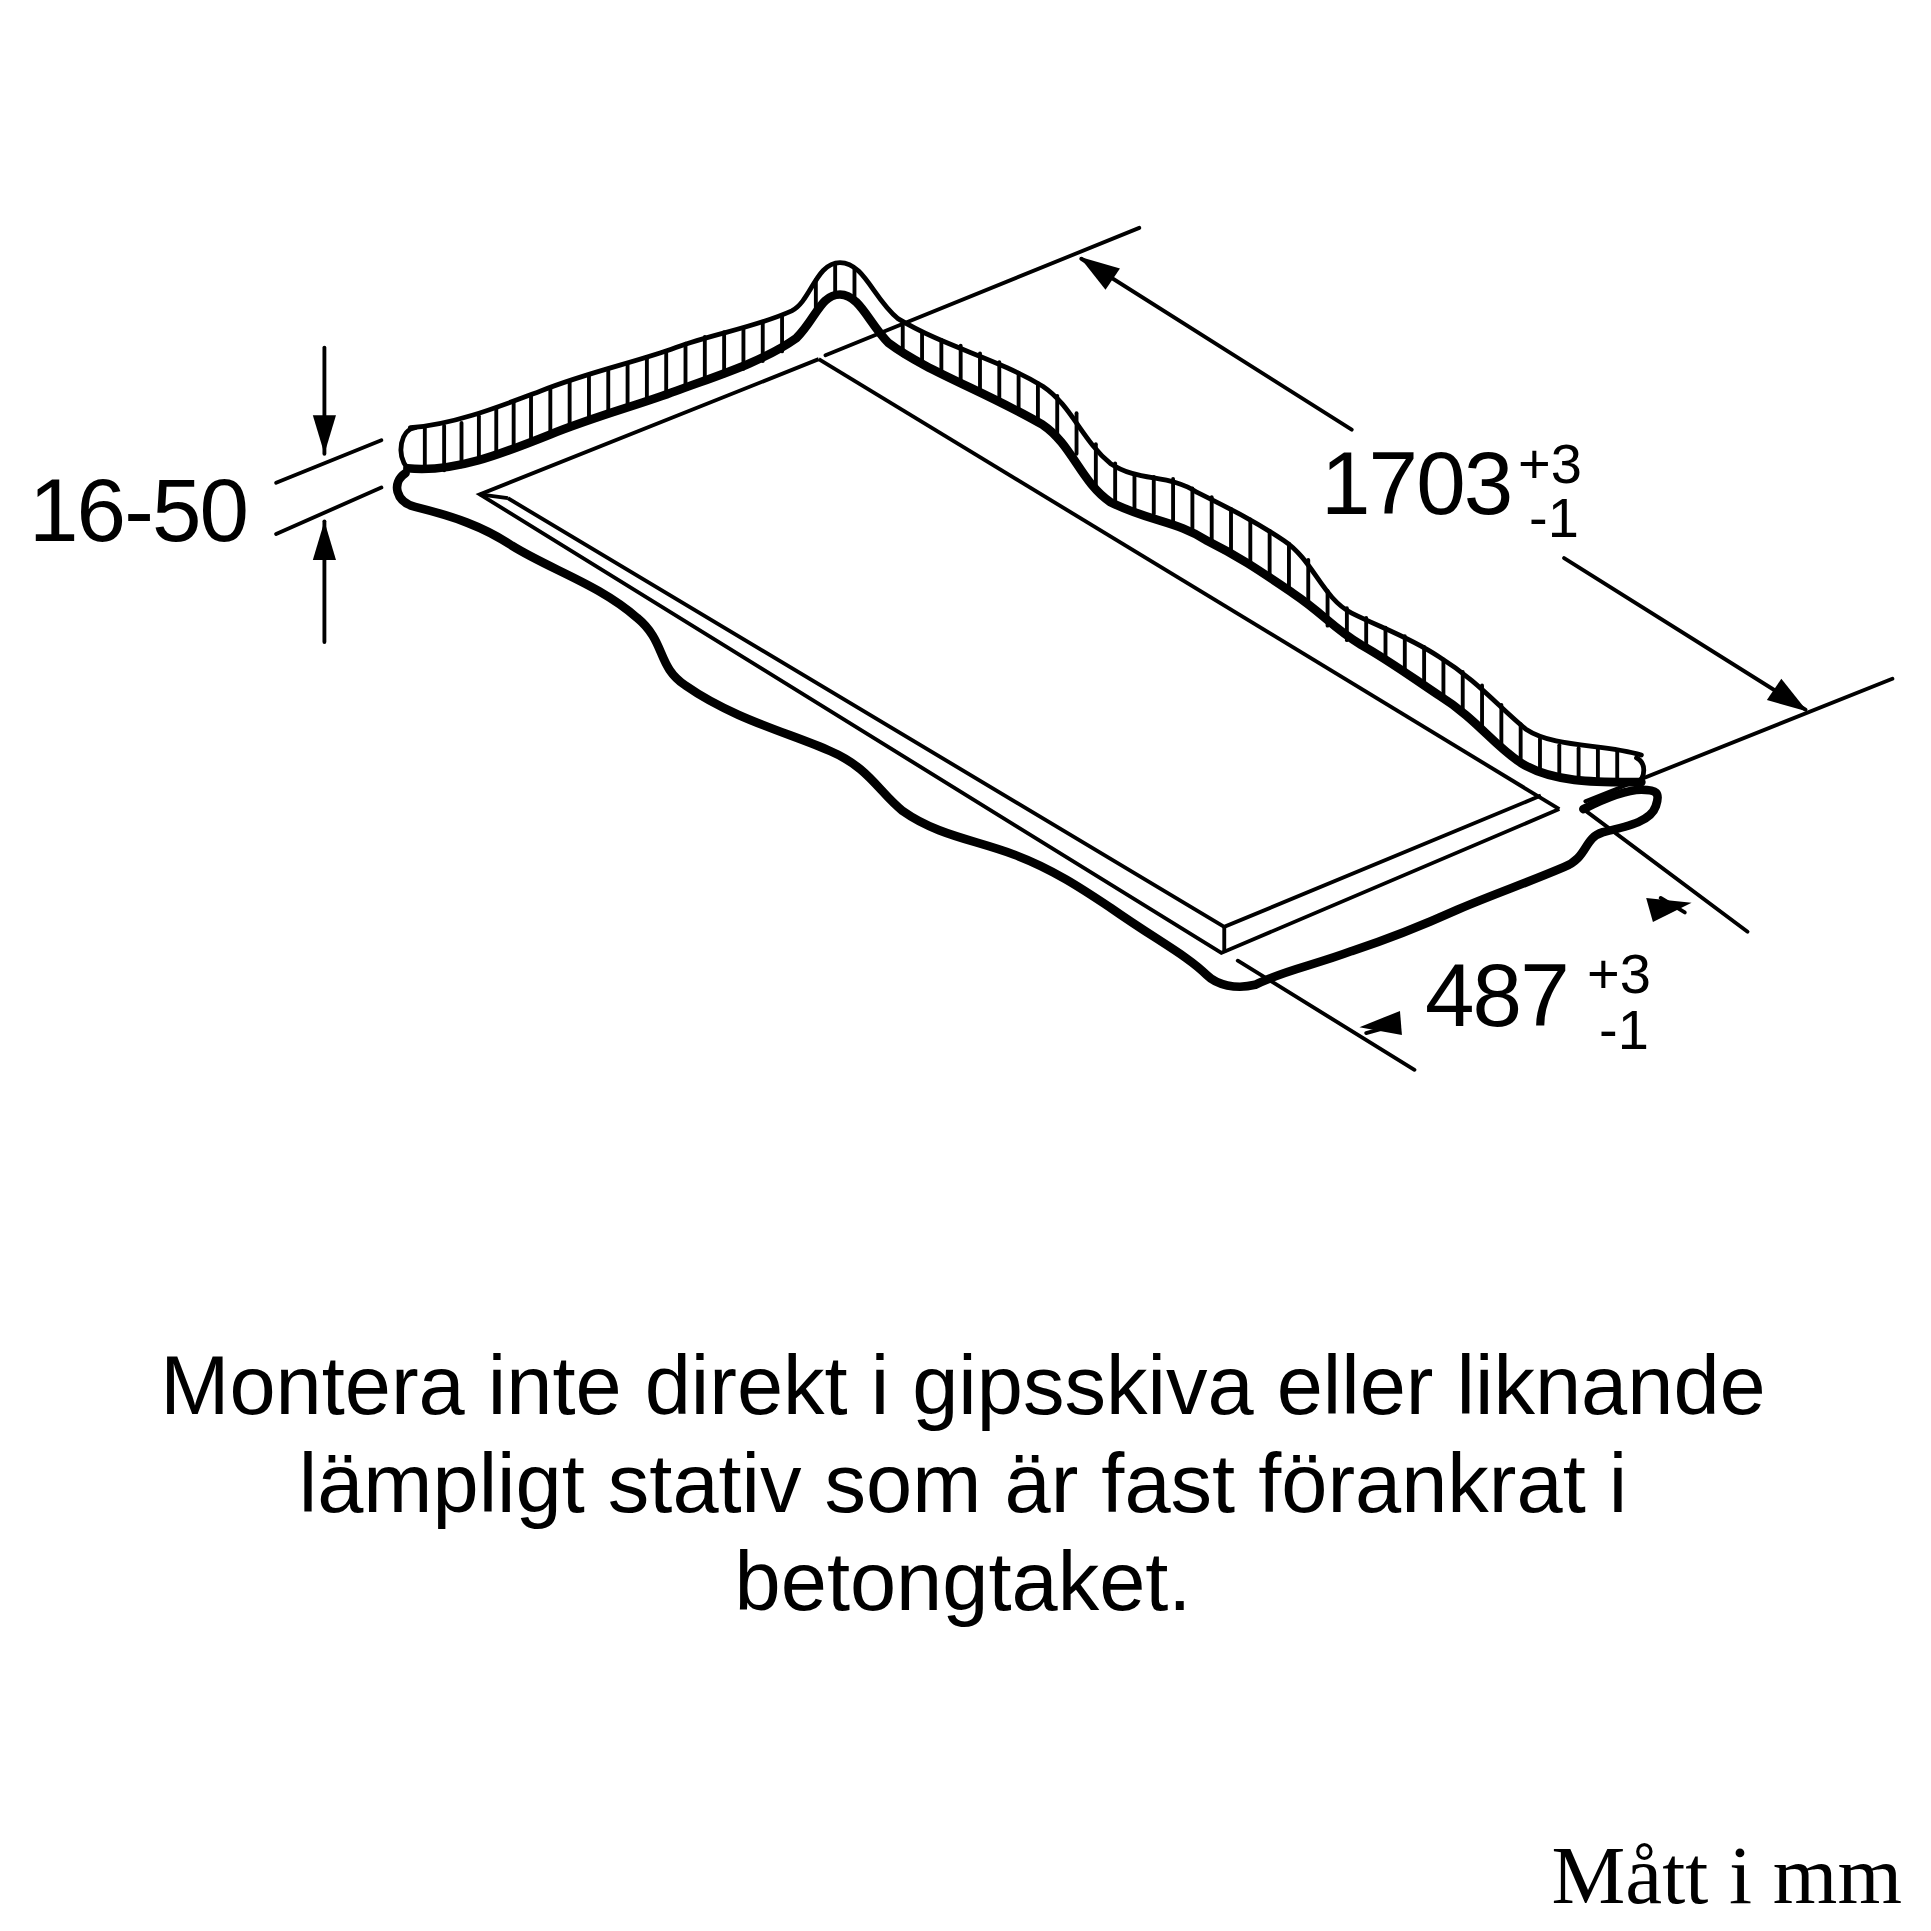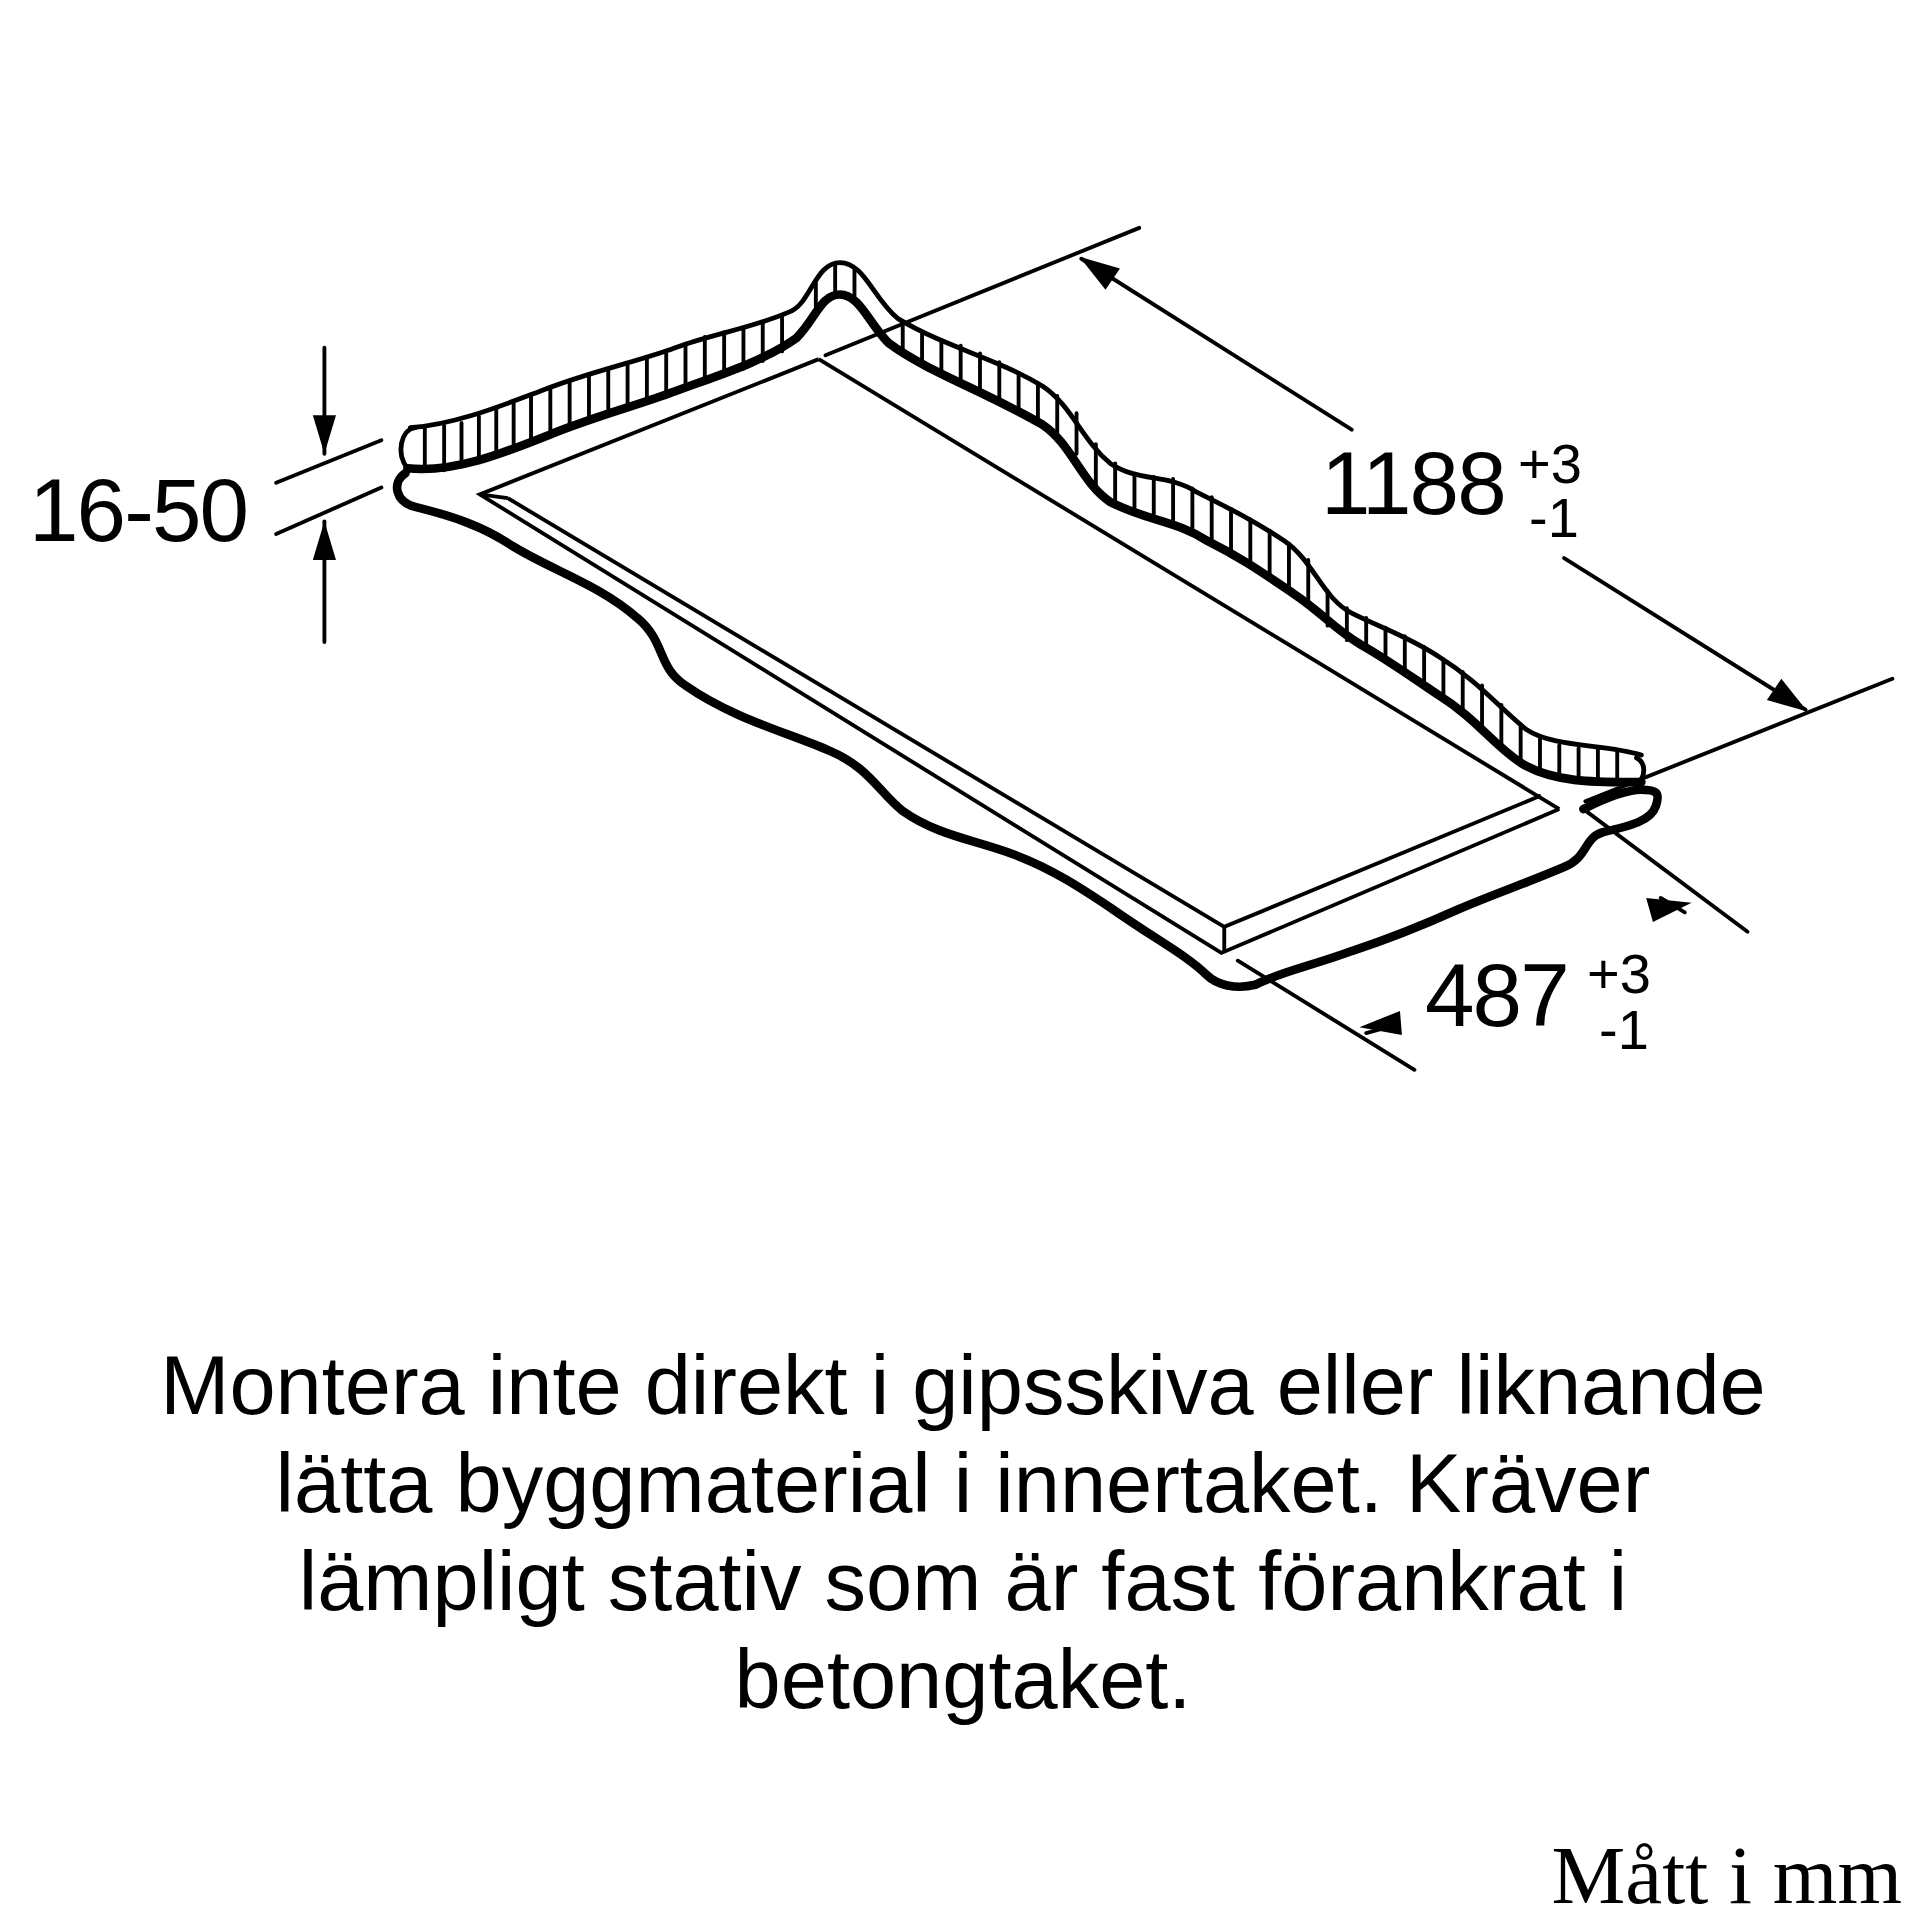--- a/index.html
+++ b/index.html
@@ -130,29 +130,28 @@
     <polygon points="336,540 324,580 348,580"></polygon>
     <polygon points="1118,266 1160,278 1145,300"></polygon>
     <polygon points="1872,737 1830,725 1845,703"></polygon>
     <polygon points="1752,935 1712,955 1705,930"></polygon>
     <polygon points="1408,1064 1450,1047 1452,1072"></polygon>
   </g>
 </svg>
 
 <div class="dim" style="left:29px; top:466px;">16-50</div>
 
-<div class="dim" style="left:1321px; top:439px;">1188</div>
+<div class="dim" style="left:1321px; top:439px;">1703</div>
 <div class="sup" style="left:1518px; top:436px;">+3</div>
 <div class="sup" style="left:1529px; top:490px;">-1</div>
 
 <div class="dim" style="left:1425px; top:951px;text-align:center;">487</div>
 <div class="sup" style="left:1587px; top:946px;">+3</div>
 <div class="sup" style="left:1599px; top:1002px;">-1</div>
 
 <div class="note">
   <div>Montera inte direkt i gipsskiva eller liknande</div>
-  <div>lätta byggmaterial i innertaket. Kräver</div>
   <div>lämpligt stativ som är fast förankrat i</div>
   <div>betongtaket.</div>
 </div>
 
 <div class="units">Mått i mm</div>
 
 
 </body></html>

